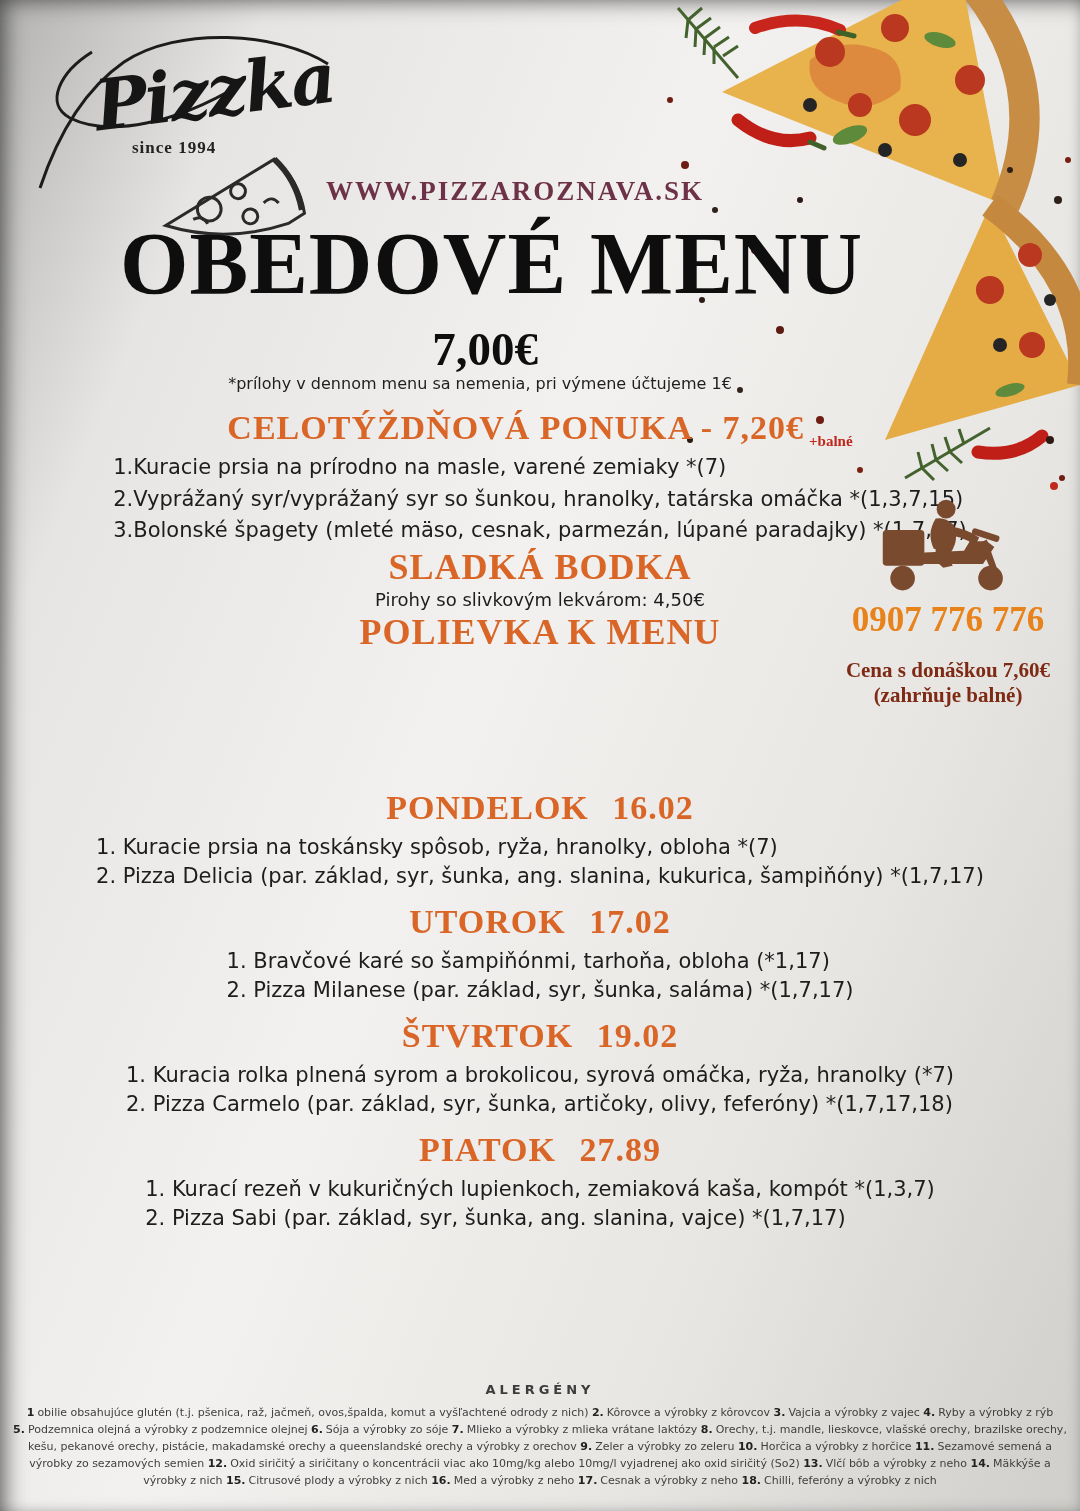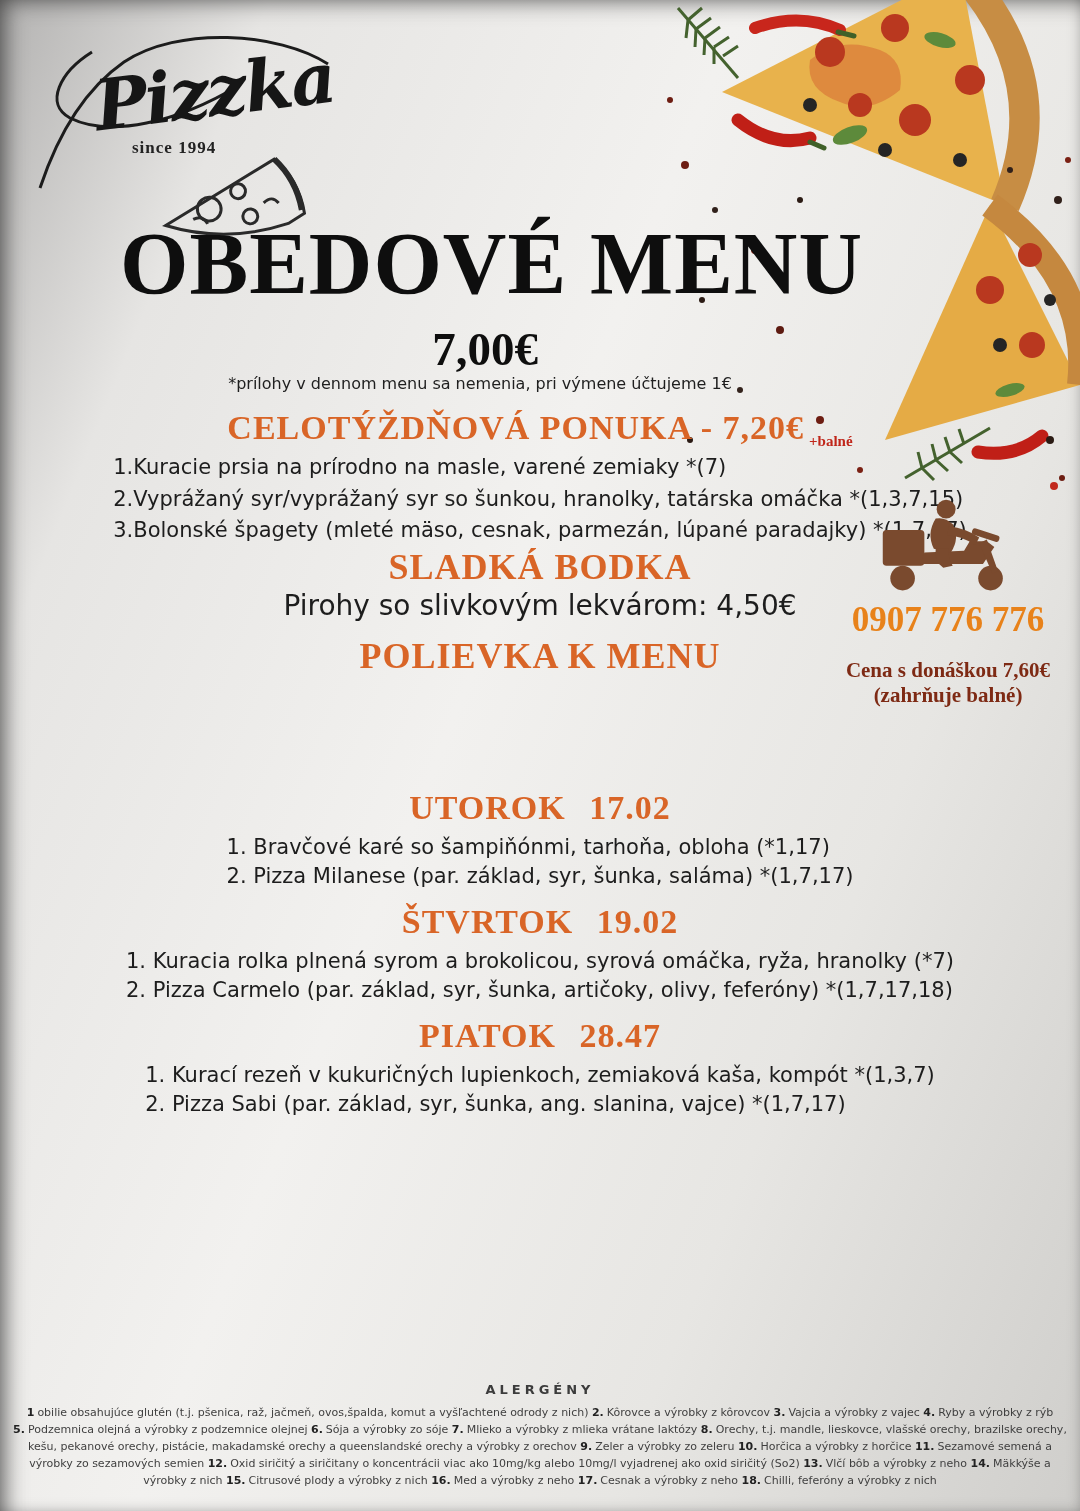--- a/index.html
+++ b/index.html
@@ -29,21 +29,21 @@
   .note{position:absolute; top:374px; left:0; width:960px; text-align:center;
     font-size:16px; color:#1f1f1f;}
   
   .menu-col{position:absolute; top:408px; left:0; width:1080px; text-align:center;}
   .sec-heading{font-family:"Liberation Serif",serif; font-weight:700; color:var(--orange);
     font-size:36px; line-height:1.15; letter-spacing:1px;}
   .weekly-heading{font-size:34px;}
   .badge{font-size:15px; color:var(--red); position:relative; top:7px; margin-left:5px; letter-spacing:0;}
   .list{display:inline-block; text-align:left; margin-top:5px; font-size:21px; line-height:1.5; color:var(--ink);}
   .soup-list{line-height:1.32; font-size:21px;}
-  .dessert-text{font-size:28px; color:var(--ink); margin:1px 0 14px;}
+  .dessert-text{font-size:18px; color:var(--ink); margin:1px 0 2px;}
   .menu-item{white-space:nowrap;}
   
   .delivery{position:absolute; right:4px; top:494px; width:256px; text-align:center;}
   .phone{font-family:"Liberation Serif",serif; font-weight:700; font-size:35px; color:var(--phone_orange); margin-top:2px;}
   .delivery-price{font-family:"Liberation Serif",serif; font-weight:700; font-size:21px; color:var(--brick); margin-top:18px;}
   .delivery-note{font-family:"Liberation Serif",serif; font-weight:700; font-size:21px; color:var(--brick);}
   
   .days{position:absolute; top:788px; left:0; width:1080px; text-align:center;}
   .day{margin-bottom:10px;}
   .day-heading{font-size:34px; word-spacing:14px;}
@@ -133,20 +133,21 @@
     <svg class="logo-slice-svg" width="180" height="110" viewBox="0 0 120 74" fill="none" stroke="#2a2a2a" stroke-width="2">
       <path d="M6,66 L74,14 Q92,26 98,48 L88,56 Q48,74 6,66 Z"></path>
       <path d="M74,14 Q90,26 96,46" stroke-width="4"></path>
       <circle cx="34" cy="52" r="8"></circle>
         <circle cx="52" cy="38" r="5"></circle>
         <circle cx="62" cy="54" r="5"></circle>
       <path d="M24,60 q6,-4 10,2 M70,44 q5,-6 10,-1"></path>
     </svg>
   </div>
 
+  <div class="website">WWW.PIZZAROZNAVA.SK</div>
   <h1 class="title">OBEDOVÉ MENU</h1>
   <div class="price">7,00€</div>
   <div class="note">*prílohy v dennom menu sa nemenia, pri výmene účtujeme 1€</div>
 
   <div class="menu-col">
     <div class="sec-heading weekly-heading">
       <span>CELOTÝŽDŇOVÁ PONUKA - 7,20€</span><span class="badge">+balné</span>
     </div>
     <div class="list"><div class="menu-item">1.Kuracie prsia na prírodno na masle, varené zemiaky *(7)</div> <div class="menu-item">2.Vyprážaný syr/vyprážaný syr so šunkou, hranolky, tatárska omáčka *(1,3,7,15)</div> <div class="menu-item">3.Bolonské špagety (mleté mäso, cesnak, parmezán, lúpané paradajky) *(1,7,17)</div> </div>
     <div class="sec-heading">SLADKÁ BODKA</div>
@@ -167,29 +168,33 @@
       <path d="M76,34 q18,2 32,12 l-4,8 q-16,-10 -30,-10 Z"></path>
       <path d="M62,58 q-2,14 8,20 l10,-2 q-6,-10 -4,-18 Z"></path>
     </svg>
     <div class="phone">0907 776 776</div>
     <div class="delivery-price">Cena s donáškou 7,60€</div>
     <div class="delivery-note">(zahrňuje balné)</div>
   </div>
 
   <div class="days">
     <section class="day">
+      <div class="sec-heading day-heading">PONDELOK 16.02</div>
+      <div class="list"><div class="menu-item">1. Kuracie prsia na toskánsky spôsob, ryža, hranolky, obloha *(7)</div> <div class="menu-item">2. Pizza Delicia (par. základ, syr, šunka, ang. slanina, kukurica, šampiňóny) *(1,7,17)</div> </div>
+    </section>
+    <section class="day">
       <div class="sec-heading day-heading">UTOROK 17.02</div>
       <div class="list"><div class="menu-item">1. Bravčové karé so šampiňónmi, tarhoňa, obloha (*1,17)</div> <div class="menu-item">2. Pizza Milanese (par. základ, syr, šunka, saláma) *(1,7,17)</div> </div>
     </section>
     <section class="day">
       <div class="sec-heading day-heading">ŠTVRTOK 19.02</div>
       <div class="list"><div class="menu-item">1. Kuracia rolka plnená syrom a brokolicou, syrová omáčka, ryža, hranolky (*7)</div> <div class="menu-item">2. Pizza Carmelo (par. základ, syr, šunka, artičoky, olivy, feferóny) *(1,7,17,18)</div> </div>
     </section>
     <section class="day">
-      <div class="sec-heading day-heading">PIATOK 28.47</div>
+      <div class="sec-heading day-heading">PIATOK 27.89</div>
       <div class="list"><div class="menu-item">1. Kurací rezeň v kukuričných lupienkoch, zemiaková kaša, kompót *(1,3,7)</div> <div class="menu-item">2. Pizza Sabi (par. základ, syr, šunka, ang. slanina, vajce) *(1,7,17)</div> </div>
     </section>
   </div>
 
   <div class="allergens">
     <div class="alg-heading">ALERGÉNY</div>
     <p class="alg-text"><span class="alg"><b>1</b><span>obilie obsahujúce glutén (t.j. pšenica, raž, jačmeň, ovos,špalda, komut a vyšľachtené odrody z nich)</span></span> <span class="alg"><b>2.</b><span>Kôrovce a výrobky z kôrovcov</span></span> <span class="alg"><b>3.</b><span>Vajcia a výrobky z vajec</span></span> <span class="alg"><b>4.</b><span>Ryby a výrobky z rýb</span></span> <span class="alg"><b>5.</b><span>Podzemnica olejná a výrobky z podzemnice olejnej</span></span> <span class="alg"><b>6.</b><span>Sója a výrobky zo sóje</span></span> <span class="alg"><b>7.</b><span>Mlieko a výrobky z mlieka vrátane laktózy</span></span> <span class="alg"><b>8.</b><span>Orechy, t.j. mandle, lieskovce, vlašské orechy, brazilske orechy, kešu, pekanové orechy, pistácie, makadamské orechy a queenslandské orechy a výrobky z orechov</span></span> <span class="alg"><b>9.</b><span>Zeler a výrobky zo zeleru</span></span> <span class="alg"><b>10.</b><span>Horčica a výrobky z horčice</span></span> <span class="alg"><b>11.</b><span>Sezamové semená a výrobky zo sezamových semien</span></span> <span class="alg"><b>12.</b><span>Oxid siričitý a siričitany o koncentrácii viac ako 10mg/kg alebo 10mg/l vyjadrenej ako oxid siričitý (So2)</span></span> <span class="alg"><b>13.</b><span>Vlčí bôb a výrobky z neho</span></span> <span class="alg"><b>14.</b><span>Mäkkýše a výrobky z nich</span></span> <span class="alg"><b>15.</b><span>Citrusové plody a výrobky z nich</span></span> <span class="alg"><b>16.</b><span>Med a výrobky z neho</span></span> <span class="alg"><b>17.</b><span>Cesnak a výrobky z neho</span></span> <span class="alg"><b>18.</b><span>Chilli, feferóny a výrobky z nich</span></span> </p>
   </div>
 
 </div>

